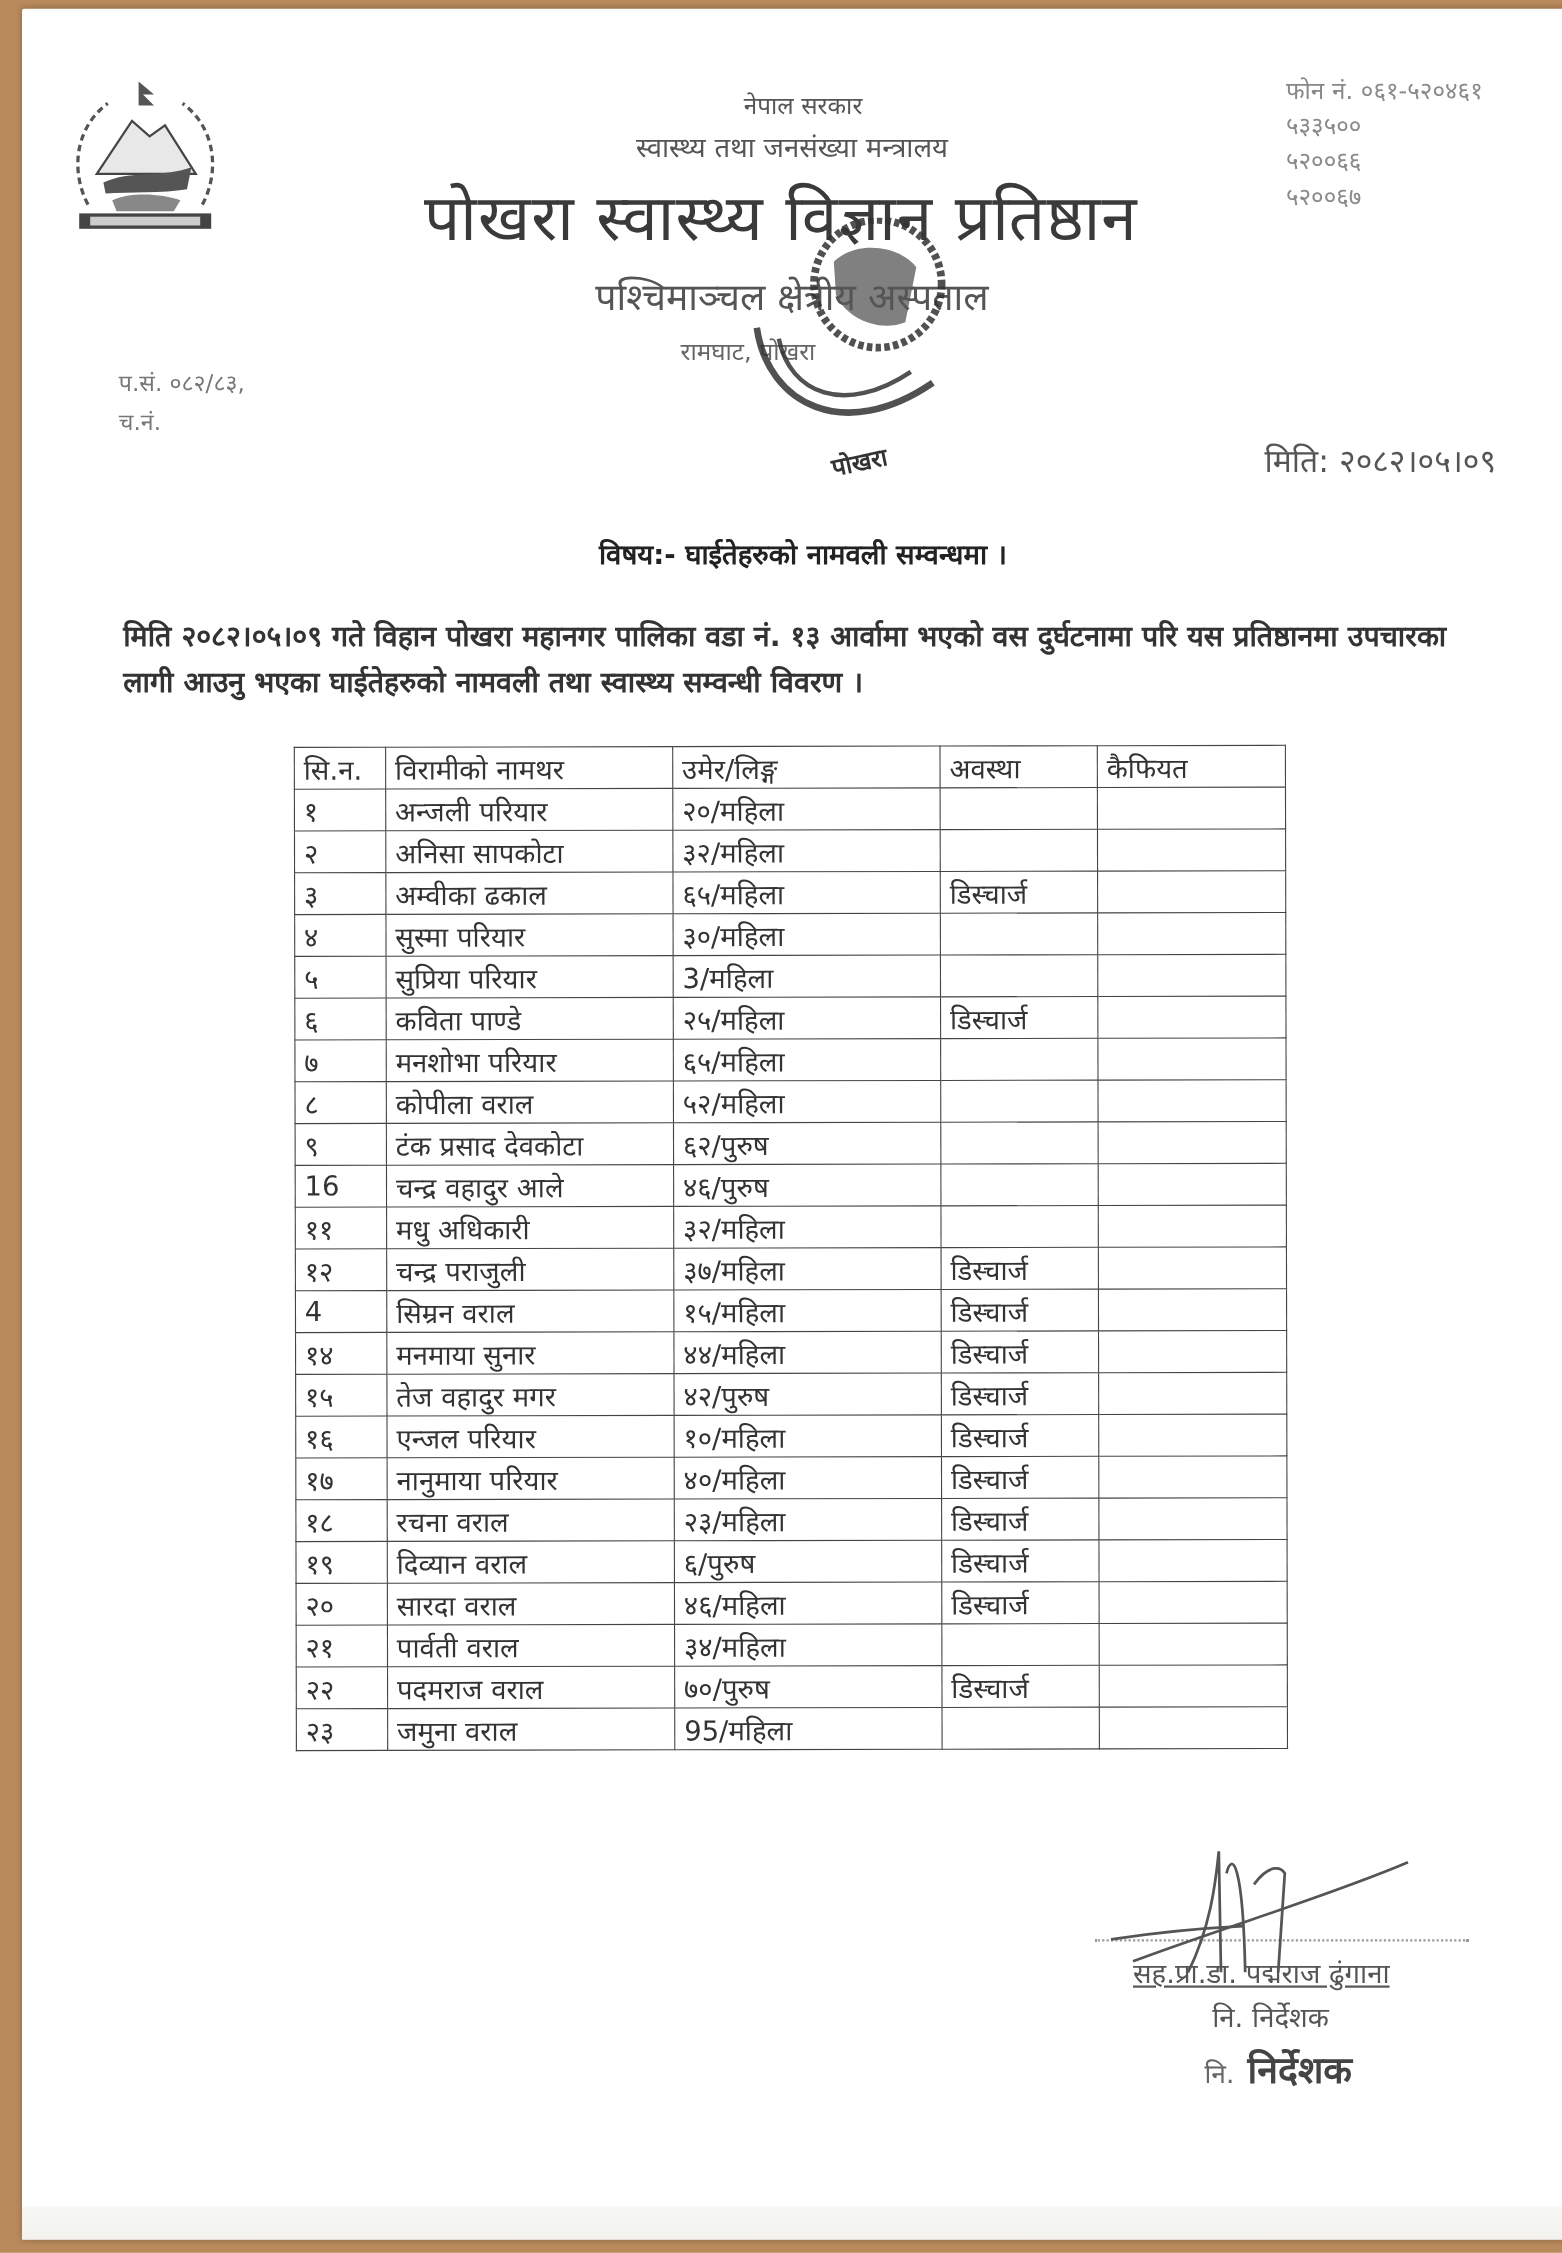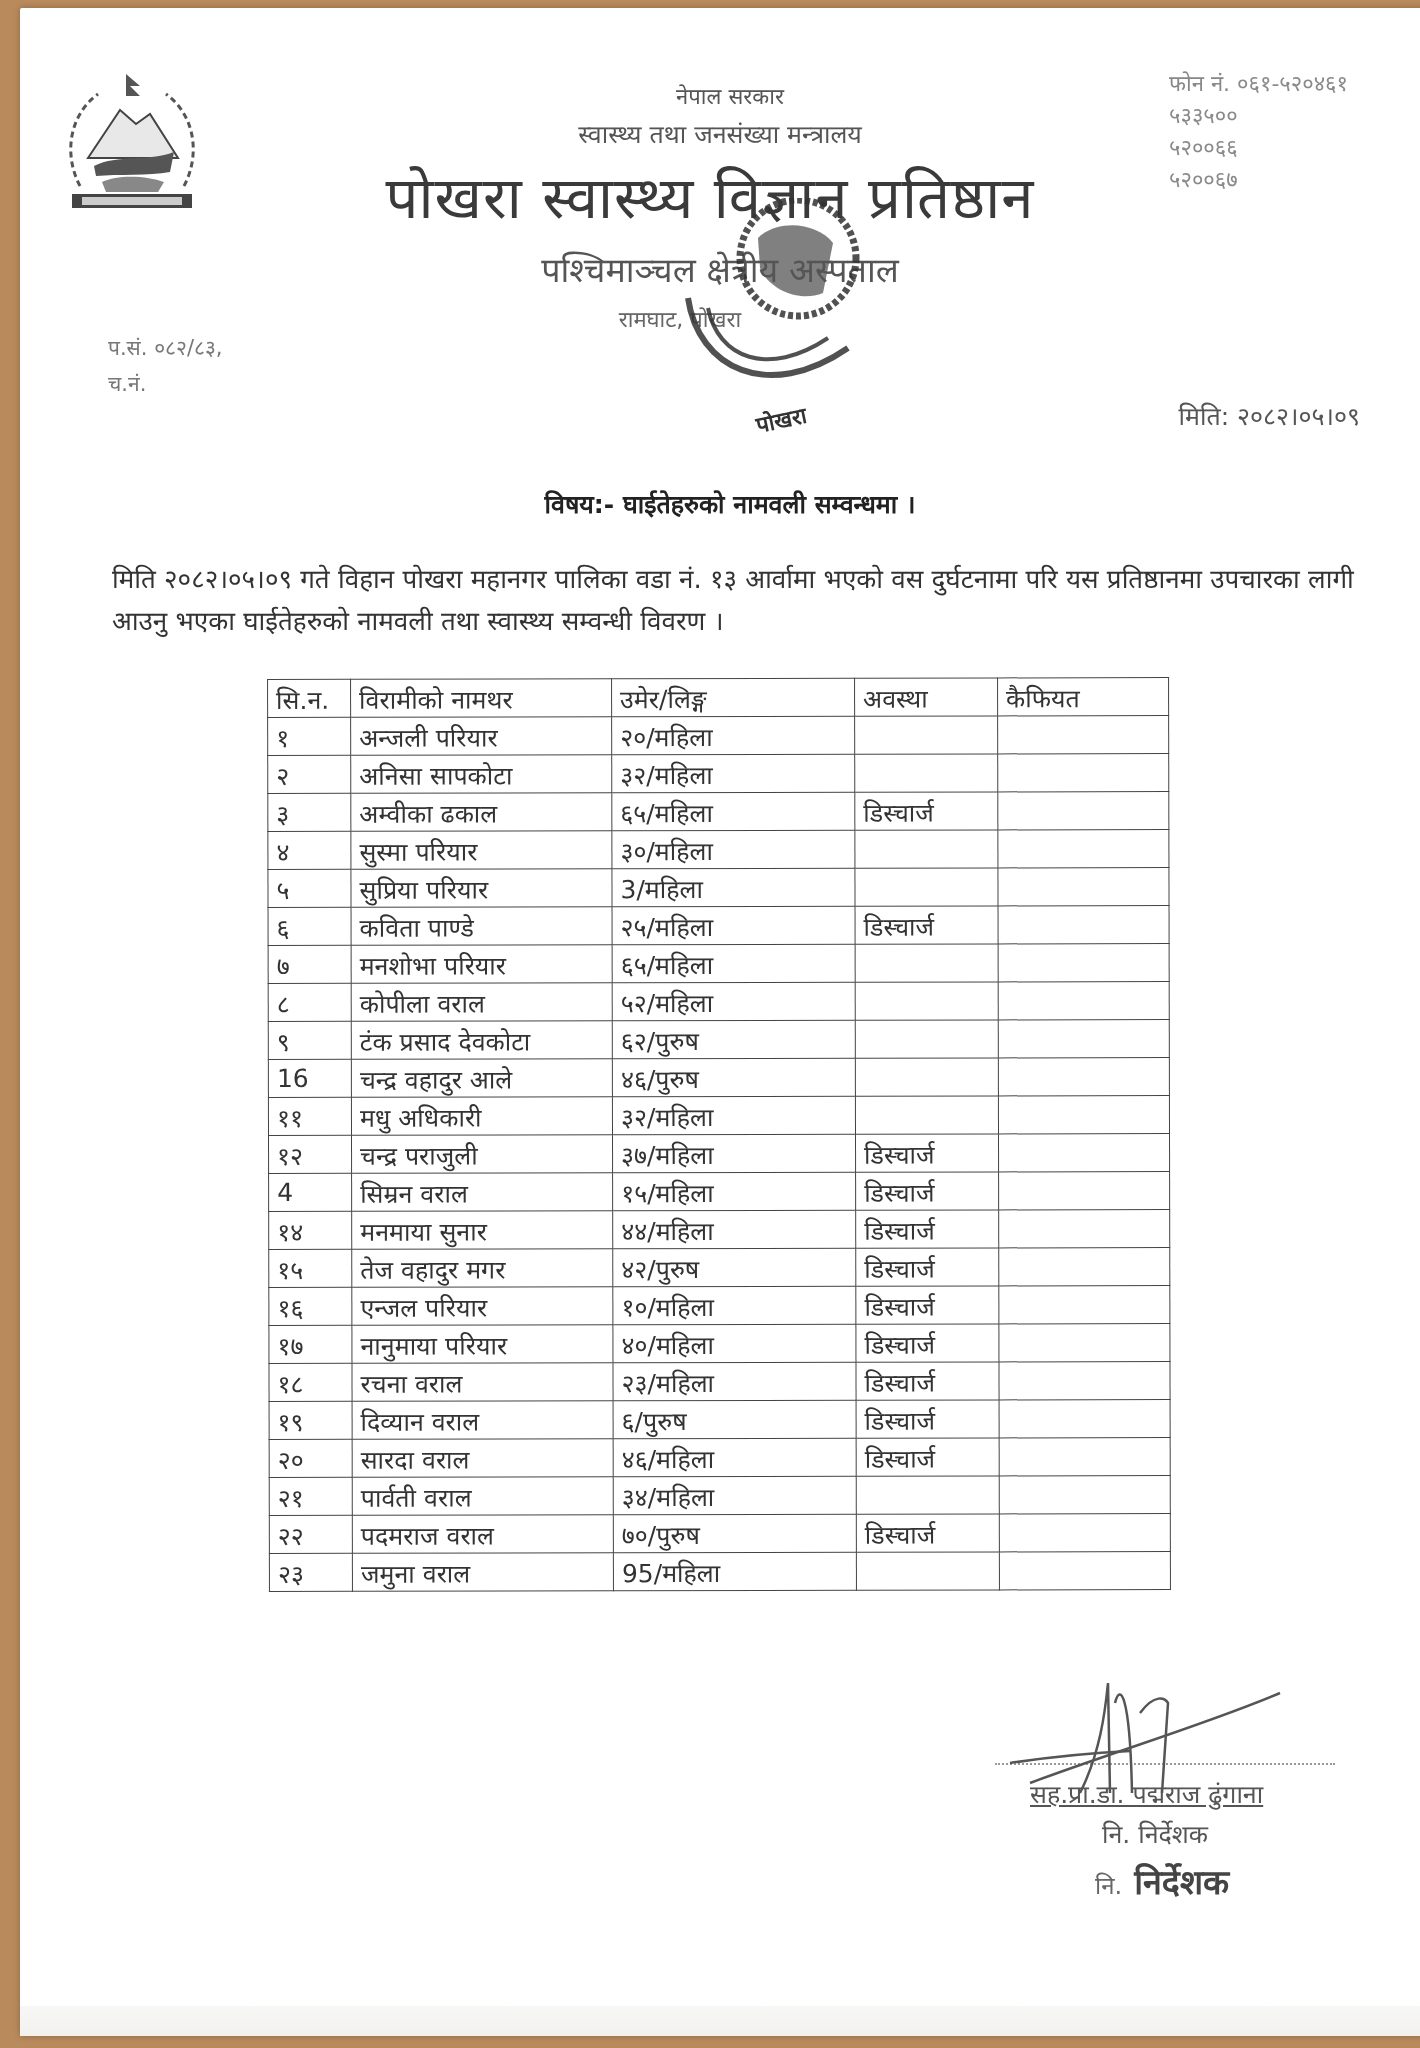--- a/index.html
+++ b/index.html
@@ -26,29 +26,29 @@
   #ministry { top: 108px; font-size: 25px; left: -10px; }
   #inst {
     top: 148px; font-size: 58px; color: #3a3a3a; letter-spacing: 1px;
     left: -20px;
   }
   #hospital { top: 238px; font-size: 34px; color: #555; left: -10px; }
   #address { top: 295px; font-size: 22px; color: #666; left: -50px; }
   .phones { right: 80px; top: 60px; color: #8a8a8a; font-size: 22px; line-height: 32px; }
   .phones .label { color: #888; }
   .ref { left: 88px; top: 322px; color: #777; font-size: 21px; line-height: 36px; }
-  .date { right: 68px; top: 390px; font-size: 25px; color: #555; }
+  .date { right: 68px; top: 390px; font-size: 29px; color: #555; }
   .seal { left: 628px; top: 190px; width: 260px; height: 250px; }
   .subject {
     left: 0; width: 1420px; top: 478px; text-align: center;
     font-size: 25px; font-weight: bold; color: #222;
   }
   .body-text {
     left: 92px; top: 550px; width: 1250px;
-    font-size: 26px; line-height: 42px; color: #333;
+    font-size: 26px; line-height: 42px; color: #333; font-weight: bold;
   }
   table.list {
     position: absolute; left: 248px; top: 670px;
     border-collapse: collapse; font-size: 25px; color: #333;
     transform: rotate(-0.12deg);
   }
   table.list td, table.list th {
     border: 1.6px solid #444; height: 37px; padding: 0 8px;
     font-weight: normal; text-align: left; white-space: nowrap;
   }

